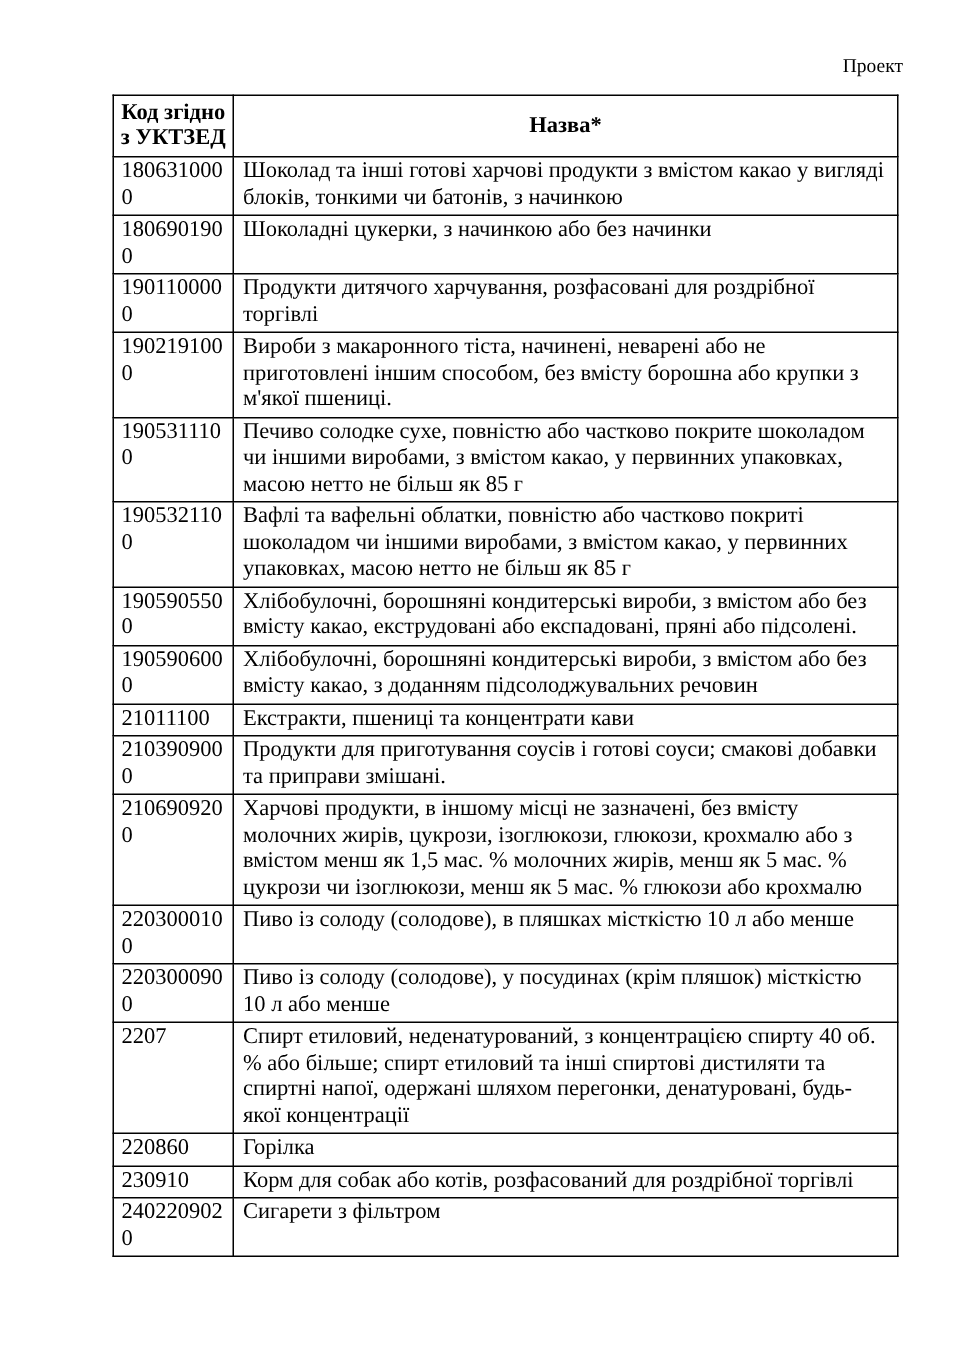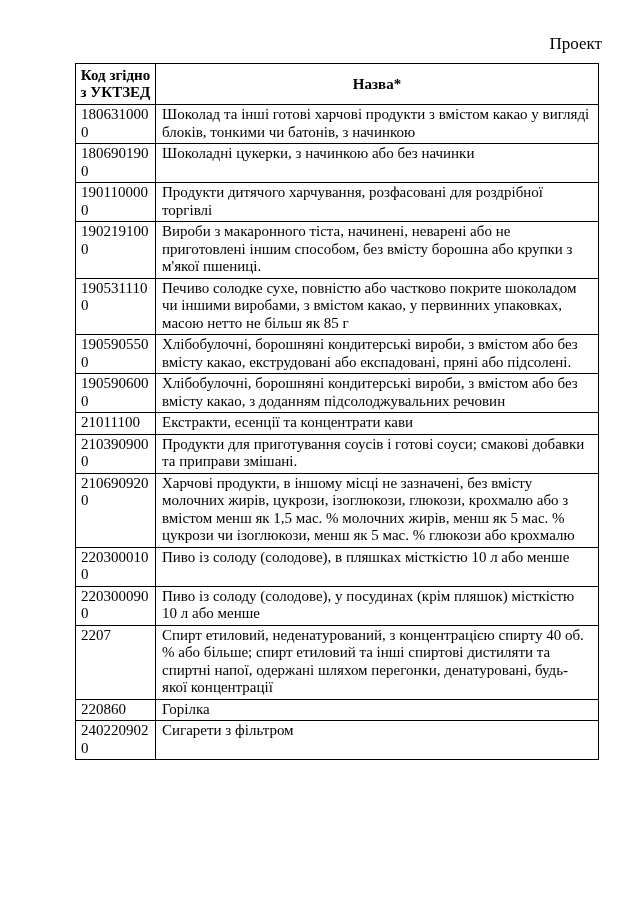--- a/index.html
+++ b/index.html
@@ -9,21 +9,21 @@
     height: 903px;
     background: #ffffff;
     color: #000000;
     font-family: "Liberation Serif", serif;
     overflow: hidden;
     box-sizing: border-box;
   }
   .top-label {
     text-align: right;
     padding: 36px 36px 0 0;
-    font-size: 17px;
+    font-size: 13px;
     line-height: 16px;
   }
   table.codes {
     border-collapse: collapse;
     table-layout: fixed;
     width: 523px;
     margin: 11px 0 0 75px;
   }
   table.codes th, table.codes td {
     border: 1px solid #000000;
@@ -88,32 +88,37 @@
         <td class="code">190219100
 0</td>
         <td>Вироби з макаронного тіста, начинені, неварені або не приготовлені іншим способом, без вмісту борошна або крупки з м'якої пшениці.</td>
       </tr>
       <tr>
         <td class="code">190531110
 0</td>
         <td>Печиво солодке сухе, повністю або частково покрите шоколадом чи іншими виробами, з вмістом какао, у первинних упаковках, масою нетто не більш як 85 г</td>
       </tr>
       <tr>
+        <td class="code">190532110
+0</td>
+        <td>Вафлі та вафельні облатки, повністю або частково покриті шоколадом чи іншими виробами, з вмістом какао, у первинних упаковках, масою нетто не більш як 85 г</td>
+      </tr>
+      <tr>
         <td class="code">190590550
 0</td>
         <td>Хлібобулочні, борошняні кондитерські вироби, з вмістом або без вмісту какао, екструдовані або експадовані, пряні або підсолені.</td>
       </tr>
       <tr>
         <td class="code">190590600
 0</td>
         <td>Хлібобулочні, борошняні кондитерські вироби, з вмістом або без вмісту какао, з доданням підсолоджувальних речовин</td>
       </tr>
       <tr>
         <td class="code">21011100</td>
-        <td>Екстракти, есенції та концентрати кави</td>
+        <td>Екстракти, пшениці та концентрати кави</td>
       </tr>
       <tr>
         <td class="code">210390900
 0</td>
         <td>Продукти для приготування соусів і готові соуси; смакові добавки та приправи змішані.</td>
       </tr>
       <tr>
         <td class="code">210690920
 0</td>
         <td>Харчові продукти, в іншому місці не зазначені, без вмісту молочних жирів, цукрози, ізоглюкози, глюкози, крохмалю або з вмістом менш як 1,5 мас. % молочних жирів, менш як 5 мас. % цукрози чи ізоглюкози, менш як 5 мас. % глюкози або крохмалю</td>
@@ -130,20 +135,24 @@
       </tr>
       <tr>
         <td class="code">2207</td>
         <td>Спирт етиловий, неденатурований, з концентрацією спирту 40 об. % або більше; спирт етиловий та інші спиртові дистиляти та спиртні напої, одержані шляхом перегонки, денатуровані, будь-якої концентрації</td>
       </tr>
       <tr>
         <td class="code">220860</td>
         <td>Горілка</td>
       </tr>
       <tr>
+        <td class="code">230910</td>
+        <td>Корм для собак або котів, розфасований для роздрібної торгівлі</td>
+      </tr>
+      <tr>
         <td class="code">240220902
 0</td>
         <td>Сигарети з фільтром</td>
       </tr>
     </tbody>
   </table>
 
 </div>
 
 </body></html>

